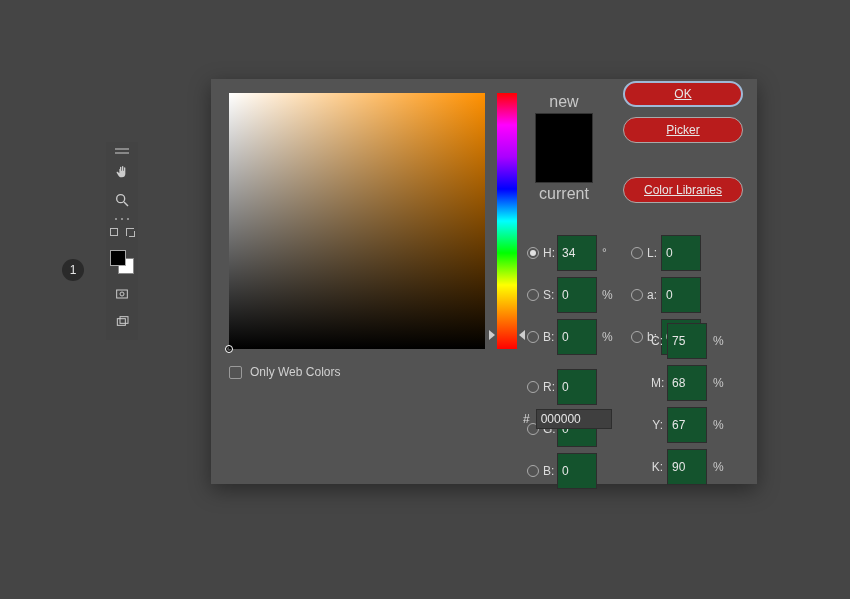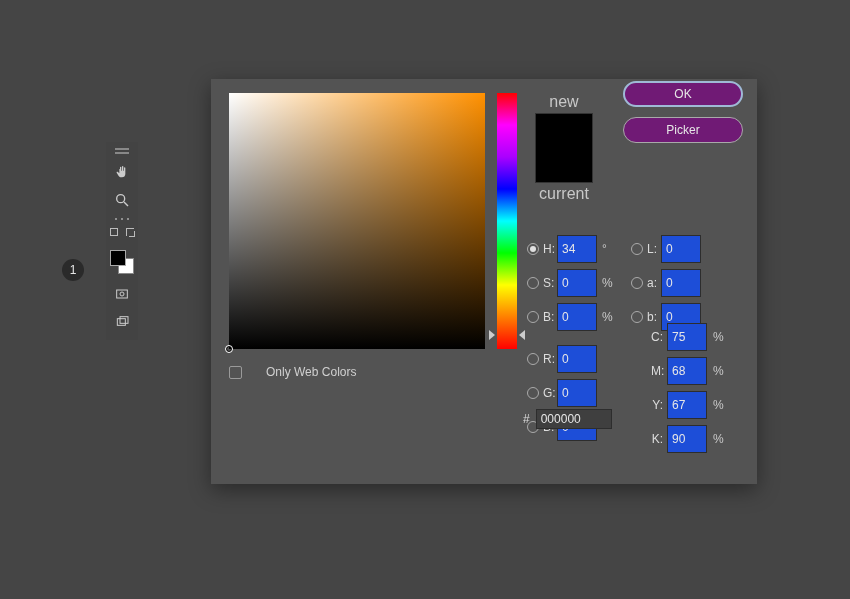--- a/index.html
+++ b/index.html
@@ -134,47 +134,48 @@
     display:flex; flex-direction:column;
   }
   .nc-swatch div { flex:1; background:#000; }
 
   
   .btn-col { position:absolute; right: 14px; top: 2px; width: 120px; display:flex; flex-direction:column; gap:10px; }
   .btn {
     height: 26px;
     border: 1px solid #a9a9a9;
     border-radius: 13px;
-    background: #701a75;
+    background: #b91c1c;
     color: #e6e6e6;
     font-size: 12px;
     display:flex; align-items:center; justify-content:center;
     cursor:pointer;
+    text-decoration:underline;
   }
   .btn.ok { border-width: 2px; border-color: #9fb9d6; }
   .btn.lib { margin-top: 24px; }
 
   
   .inputs {
     position:absolute;
     left: 316px; top: 156px;
     display: grid;
     grid-template-columns: 14px 16px 42px 14px 18px 14px 16px 42px 14px;
     row-gap: 6px;
     align-items: center;
     font-size: 12px;
     color: #dcdcdc;
   }
   .radio { width:12px; height:12px; border:1px solid #aaa; border-radius:50%; display:flex; align-items:center; justify-content:center; cursor:pointer;}
   .radio.sel::after{content:"";width:6px;height:6px;border-radius:50%;background:#e0e0e0;}
   .lbl2 { text-align:left; padding-left:2px; }
   .unit { text-align:left; padding-left:3px; color:#c9c9c9;}
   .num {
-    width: 40px; height: 28px;
-    background: #1d4ed8;
+    width: 40px; height: 36px;
+    background: #14532d;
     border: 1px solid #2d2d2d;
     color: #e6e6e6;
     padding: 0 4px;
     font-size: 12px;
   }
   .spacer { width:18px; }
 
   
   .cmyk {
     position:absolute;
@@ -194,21 +195,21 @@
     position:absolute; left:312px; top:330px;
     display:flex; align-items:center; gap:6px;
   }
   .hexrow .hash { color:#dcdcdc; }
   .hexrow input {
     width: 76px; height:20px; background:#3f3f3f;
     border:1px solid #2d2d2d; color:#e6e6e6; padding:0 4px; font-size:12px;
   }
 
   
-  .owc { position:absolute; left:18px; top:286px; display:flex; align-items:center; gap:24px; }
+  .owc { position:absolute; left:18px; top:286px; display:flex; align-items:center; gap:8px; }
   .check { width:13px; height:13px; border:1px solid #9a9a9a; border-radius:2px; background:#535353; cursor:pointer;}
 </style>
 </head>
 <body>
 
 <div class="step-marker">1</div>
 
 <div class="toolbar">
   <div style="width:14px;height:6px;border-top:2px solid #888;border-bottom:2px solid #888;"></div>
   <div class="tool-icon">
@@ -259,20 +260,21 @@
       <div class="nc-swatch">
         <div></div>
         <div></div>
       </div>
       <div class="lbl">current</div>
     </div>
 
     <div class="btn-col">
       <div class="btn ok">OK</div>
       <div class="btn">Picker</div>
+      <div class="btn lib">Color Libraries</div>
     </div>
 
     <div class="inputs">
 
       <div class="radio sel"></div>
       <div class="lbl2">H:</div>
       <input class="num" value="34" style="">
       <div class="unit">°</div>
       <div class="spacer"></div>
       <div class="radio"></div>

